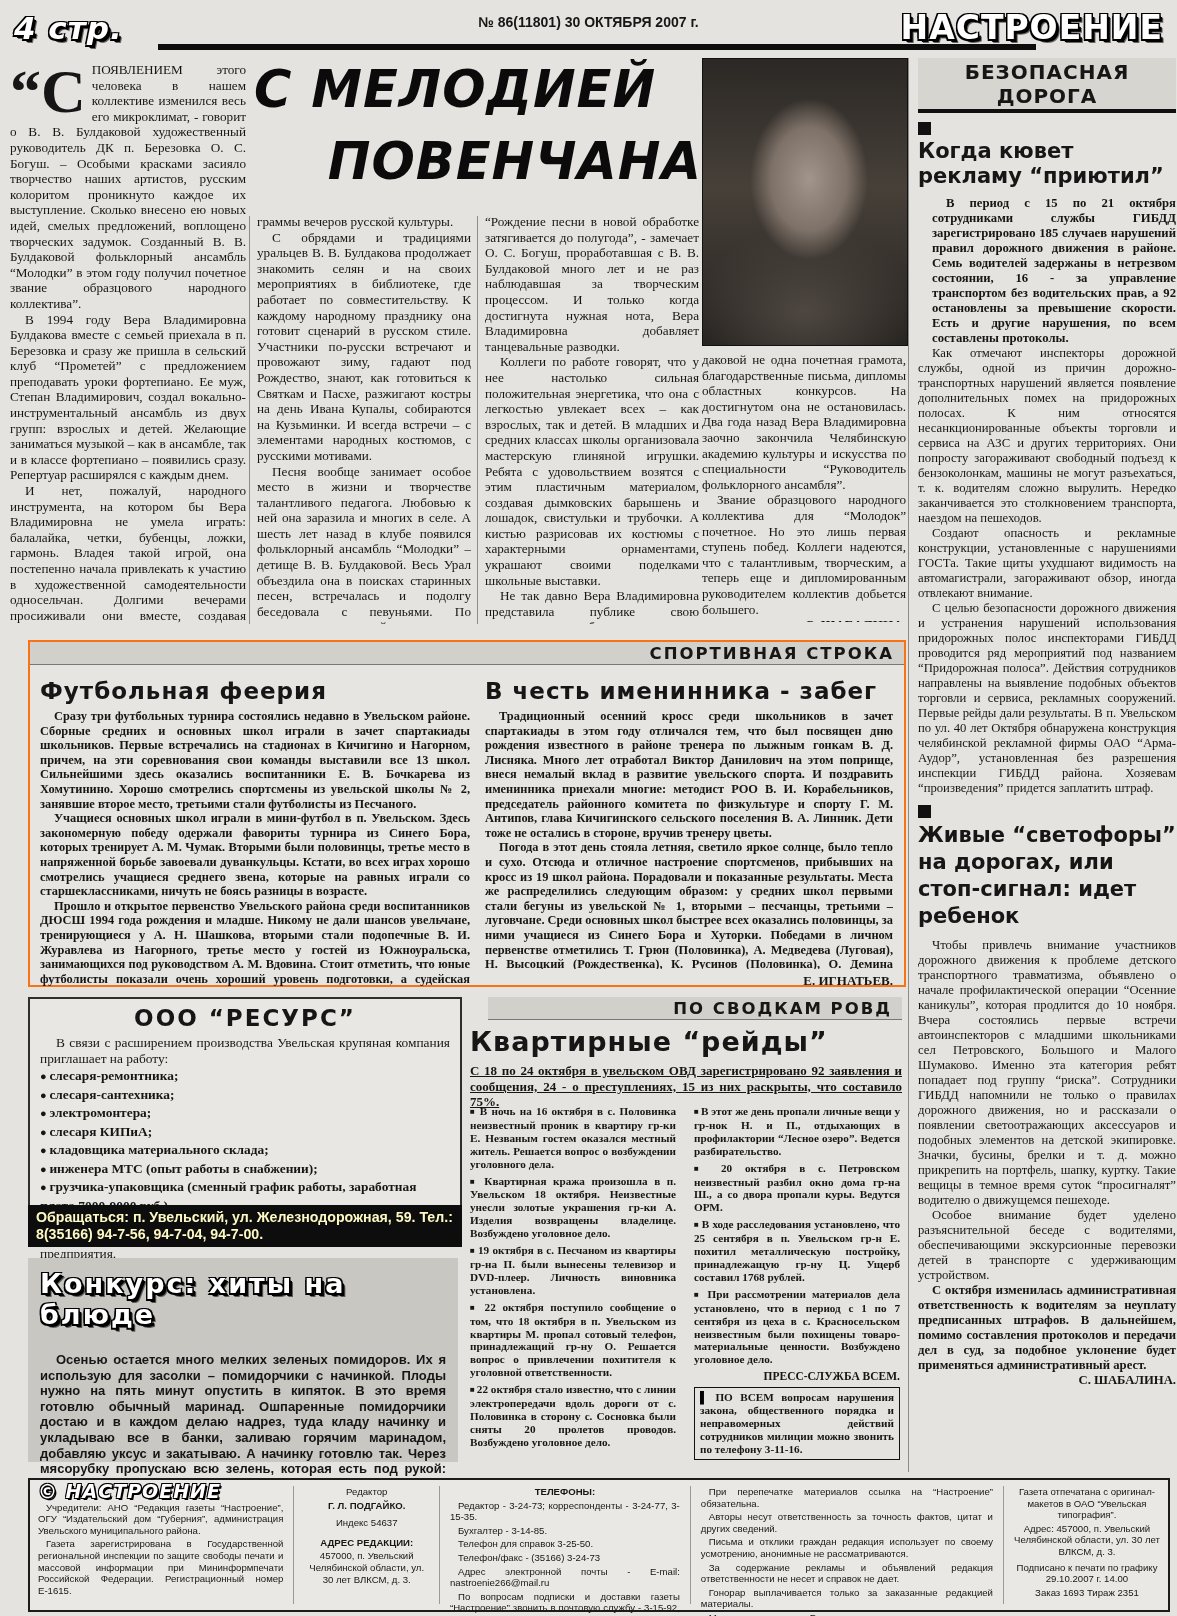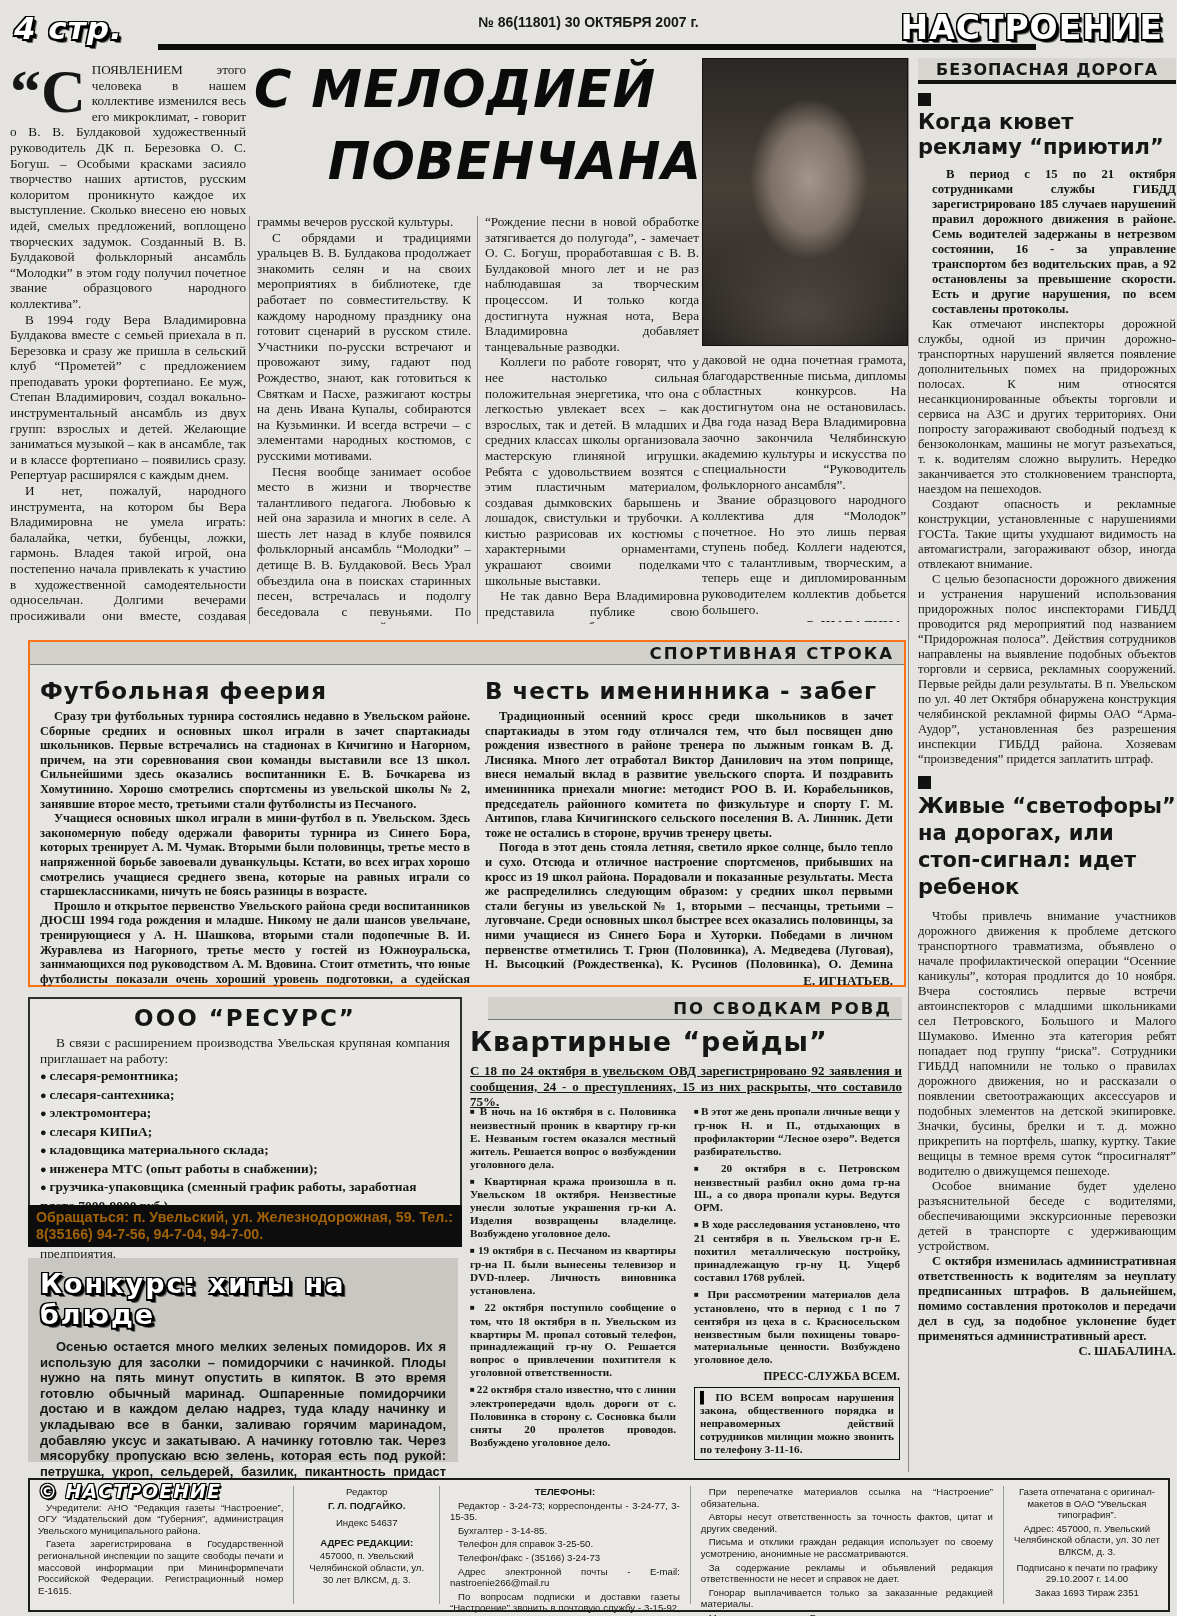--- a/index.html
+++ b/index.html
@@ -26,21 +26,21 @@
     font-family:"Liberation Serif",serif;}
   .vline{width:1px;background:#8e8c88;}
   .photo{background:
      radial-gradient(95px 130px at 52% 42%, #a2968b 0%, #7d7168 40%, rgba(60,54,50,0) 62%),
      radial-gradient(160px 120px at 50% 88%, #4e4741 0%, rgba(40,36,33,0) 70%),
      linear-gradient(180deg,#2b2825 0%,#474039 45%,#262320 100%);
      border:1px solid #111;}
   
   .rail{border-left:1px solid #8e8c88;padding-left:9px;}
   .strip{background:#d7d5d0;border-bottom:4px solid #111;font-family:"DejaVu Sans",sans-serif;
-    font-weight:bold;font-size:16px;letter-spacing:1px;text-align:center;padding:2px 4px 1px;}
+    font-weight:bold;font-size:20px;letter-spacing:1px;text-align:center;padding:2px 4px 1px;}
   .marker{display:block;width:13px;height:13px;background:#111;margin:9px 0 4px;}
   .rail-h{font-family:"DejaVu Sans",sans-serif;font-weight:bold;font-size:21px;line-height:25px;margin:2px 0 7px;}
   .rail-h2{font-family:"DejaVu Sans",sans-serif;font-weight:bold;font-size:21px;line-height:27px;margin:2px 0 8px;}
   .rail-body{font-size:12.7px;line-height:15px;text-align:justify;}
   .rail-body p{margin:0;text-indent:14px;}
   .rail-lead{font-weight:bold;padding-left:14px;}
   .rail-lead p{text-indent:14px;}
   
   .sports{border:2px solid #f97316;background:#e7e5e1;}
   .bar{background:#d2d0cb;border-bottom:1px solid #777;font-family:"DejaVu Sans",sans-serif;
@@ -49,25 +49,25 @@
   .sport-body{font-size:12.4px;line-height:14.6px;font-weight:bold;text-align:justify;overflow:hidden;}
   .sport-body p{margin:0;text-indent:14px;}
   
   .adbox{border:2px solid #2e2e2e;background:#e9e7e3;}
   .ad-title{font-family:"DejaVu Sans",sans-serif;font-weight:900;font-size:23px;text-align:center;
     letter-spacing:2px;margin:6px 0 4px;}
   .ad-text{font-size:13.4px;line-height:16px;text-align:justify;padding:0 10px;}
   .ad-text p{margin:0;text-indent:16px;}
   .ad-list{padding:0 10px;font-size:13.4px;line-height:17.5px;font-weight:bold;}
   .ad-item::before{content:"●  ";font-size:11px;}
-  .ad-contact{background:#0d0d0d;color:#a16207;font-family:"Liberation Sans",sans-serif;font-weight:bold;
+  .ad-contact{background:#0d0d0d;color:#fef9c3;font-family:"Liberation Sans",sans-serif;font-weight:bold;
     font-size:14.2px;line-height:17px;padding:4px 8px;}
   
   .contest{background:#c9c7c2;padding:10px 12px;}
-  .contest-title{font-size:27px;letter-spacing:2px;margin-bottom:9px;}
+  .contest-title{font-size:27px;letter-spacing:2px;margin-bottom:22px;}
   .contest-body{font-family:"Liberation Sans",sans-serif;font-weight:bold;font-size:13px;
     line-height:15.6px;text-align:justify;}
   .contest-body p{margin:0;text-indent:16px;}
   .contest-sig{font-family:"Liberation Sans",sans-serif;font-size:12.5px;text-align:right;margin-top:6px;line-height:15px;}
   
   .rovd-title{font-family:"DejaVu Sans",sans-serif;font-weight:bold;font-size:27px;letter-spacing:1px;margin:6px 0 6px;}
   .rovd-lead{font-weight:bold;font-size:13px;line-height:15.5px;text-decoration:underline;text-align:justify;}
   .rovd-col{font-size:11.2px;line-height:12.9px;font-weight:bold;text-align:justify;overflow:hidden;}
   .rovd-item{margin:0 0 4px;}
   .rovd-item::before{content:"■ ";font-size:8px;vertical-align:1px;}
@@ -211,21 +211,21 @@
     <div class="abs rovd-col" style="left:0;top:108px;width:206px;height:356px;">
       <div class="rovd-item">В ночь на 16 октября в с. Половинка неизвестный проник в квартиру гр-ки Е. Незваным гостем оказался местный житель. Решается вопрос о возбуждении уголовного дела.</div>
       <div class="rovd-item">Квартирная кража произошла в п. Увельском 18 октября. Неизвестные унесли золотые украшения гр-ки А. Изделия возвращены владелице. Возбуждено уголовное дело.</div>
       <div class="rovd-item">19 октября в с. Песчаном из квартиры гр-на П. были вынесены телевизор и DVD-плеер. Личность виновника установлена.</div>
       <div class="rovd-item">22 октября поступило сообщение о том, что 18 октября в п. Увельском из квартиры М. пропал сотовый телефон, принадлежащий гр-ну О. Решается вопрос о привлечении похитителя к уголовной ответственности.</div>
       <div class="rovd-item">22 октября стало известно, что с линии электропередачи вдоль дороги от с. Половинка в сторону с. Сосновка были сняты 20 пролетов проводов. Возбуждено уголовное дело.</div>
     </div>
     <div class="abs rovd-col" style="left:224px;top:108px;width:206px;height:356px;">
       <div class="rovd-item">В этот же день пропали личные вещи у гр-нок Н. и П., отдыхающих в профилактории “Лесное озеро”. Ведется разбирательство.</div>
       <div class="rovd-item">20 октября в с. Петровском неизвестный разбил окно дома гр-на Ш., а со двора пропали куры. Ведутся ОРМ.</div>
-      <div class="rovd-item">В ходе расследования установлено, что 21 сентября в п. Увельском гр-н Е. похитил металлическую постройку, принадлежащую гр-ну Ц. Ущерб составил 1768 рублей.</div>
+      <div class="rovd-item">В ходе расследования установлено, что 25 сентября в п. Увельском гр-н Е. похитил металлическую постройку, принадлежащую гр-ну Ц. Ущерб составил 1768 рублей.</div>
       <div class="rovd-item">При рассмотрении материалов дела установлено, что в период с 1 по 7 сентября из цеха в с. Красносельском неизвестным были похищены товаро-материальные ценности. Возбуждено уголовное дело.</div>
       <div class="press">ПРЕСС-СЛУЖБА ВСЕМ.</div>
       <div class="note">
         <span class="nmark">▌</span>
         <span>ПО ВСЕМ вопросам нарушения закона, общественного порядка и неправомерных действий сотрудников милиции можно звонить по телефону 3-11-16.</span>
       </div>
     </div>
   </div>
 
   <div class="abs footer" style="left:28px;top:1478px;width:1122px;height:118px;">

